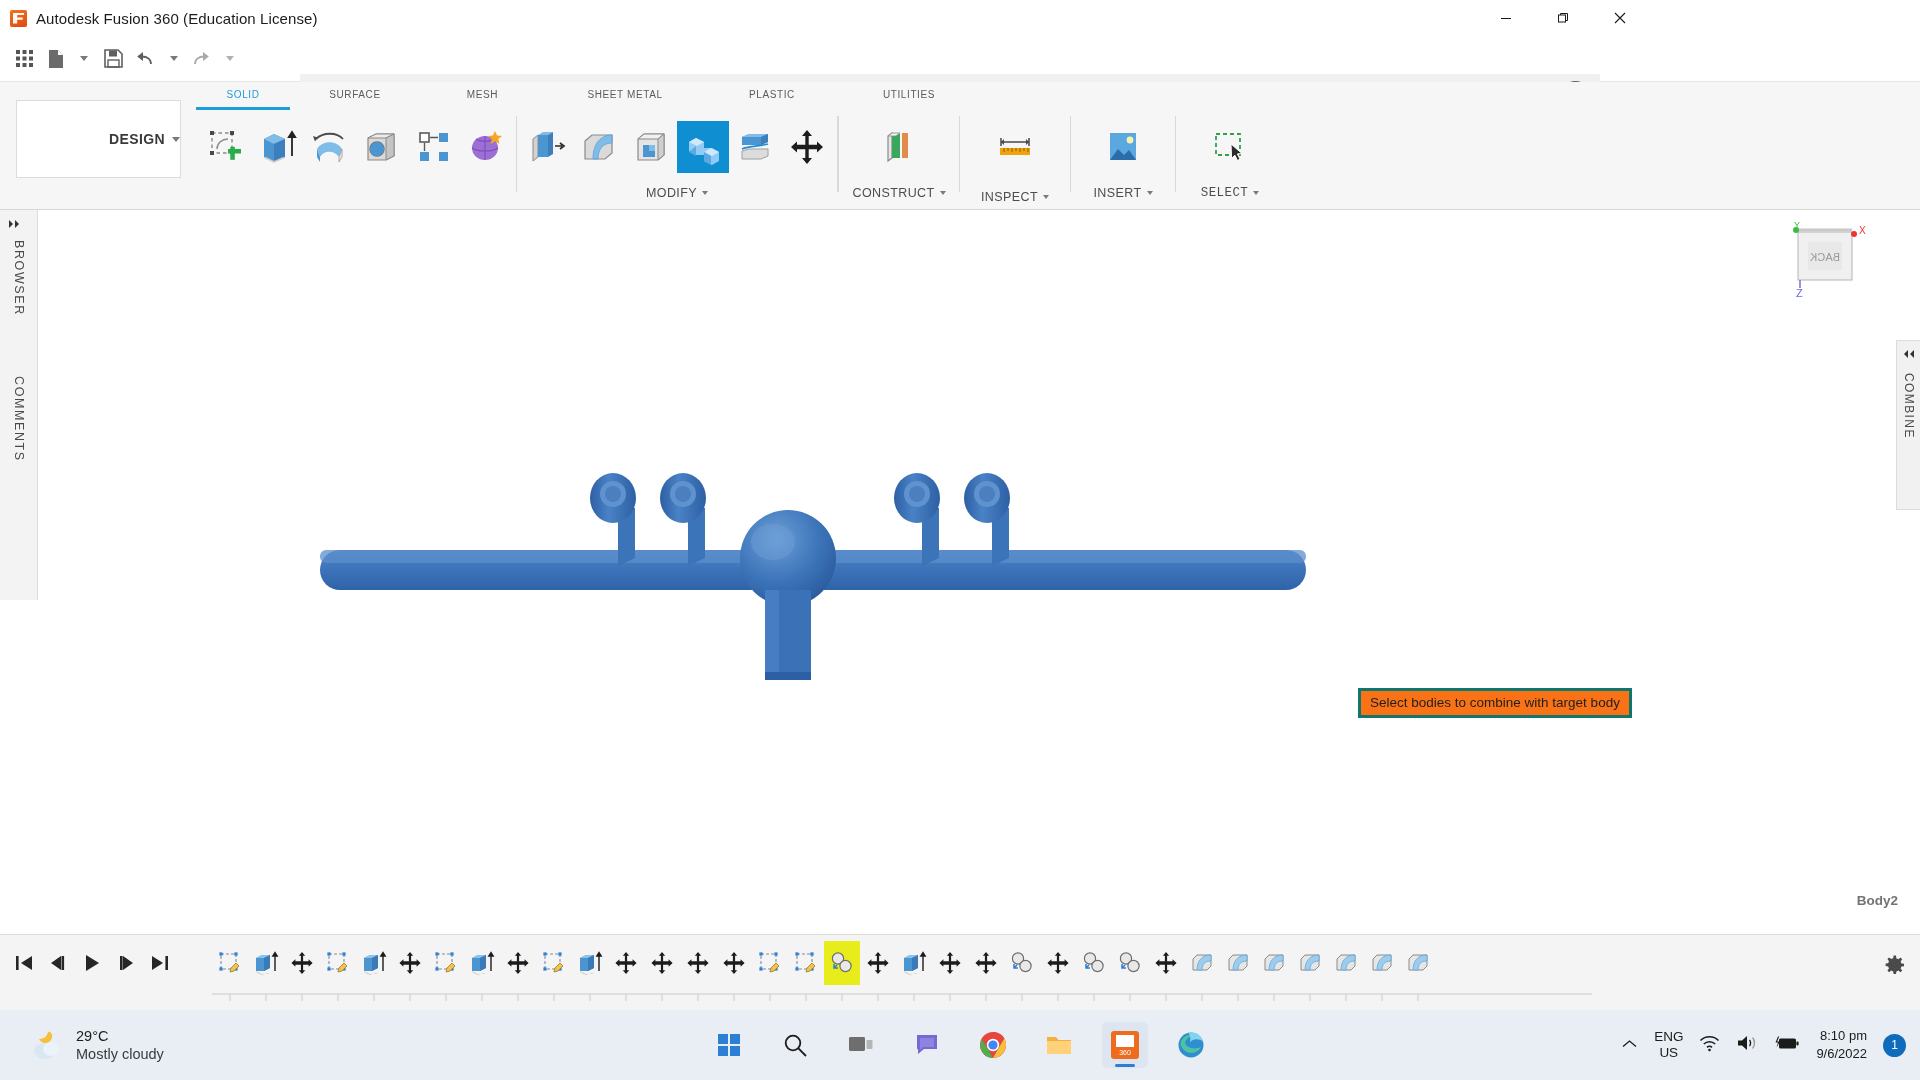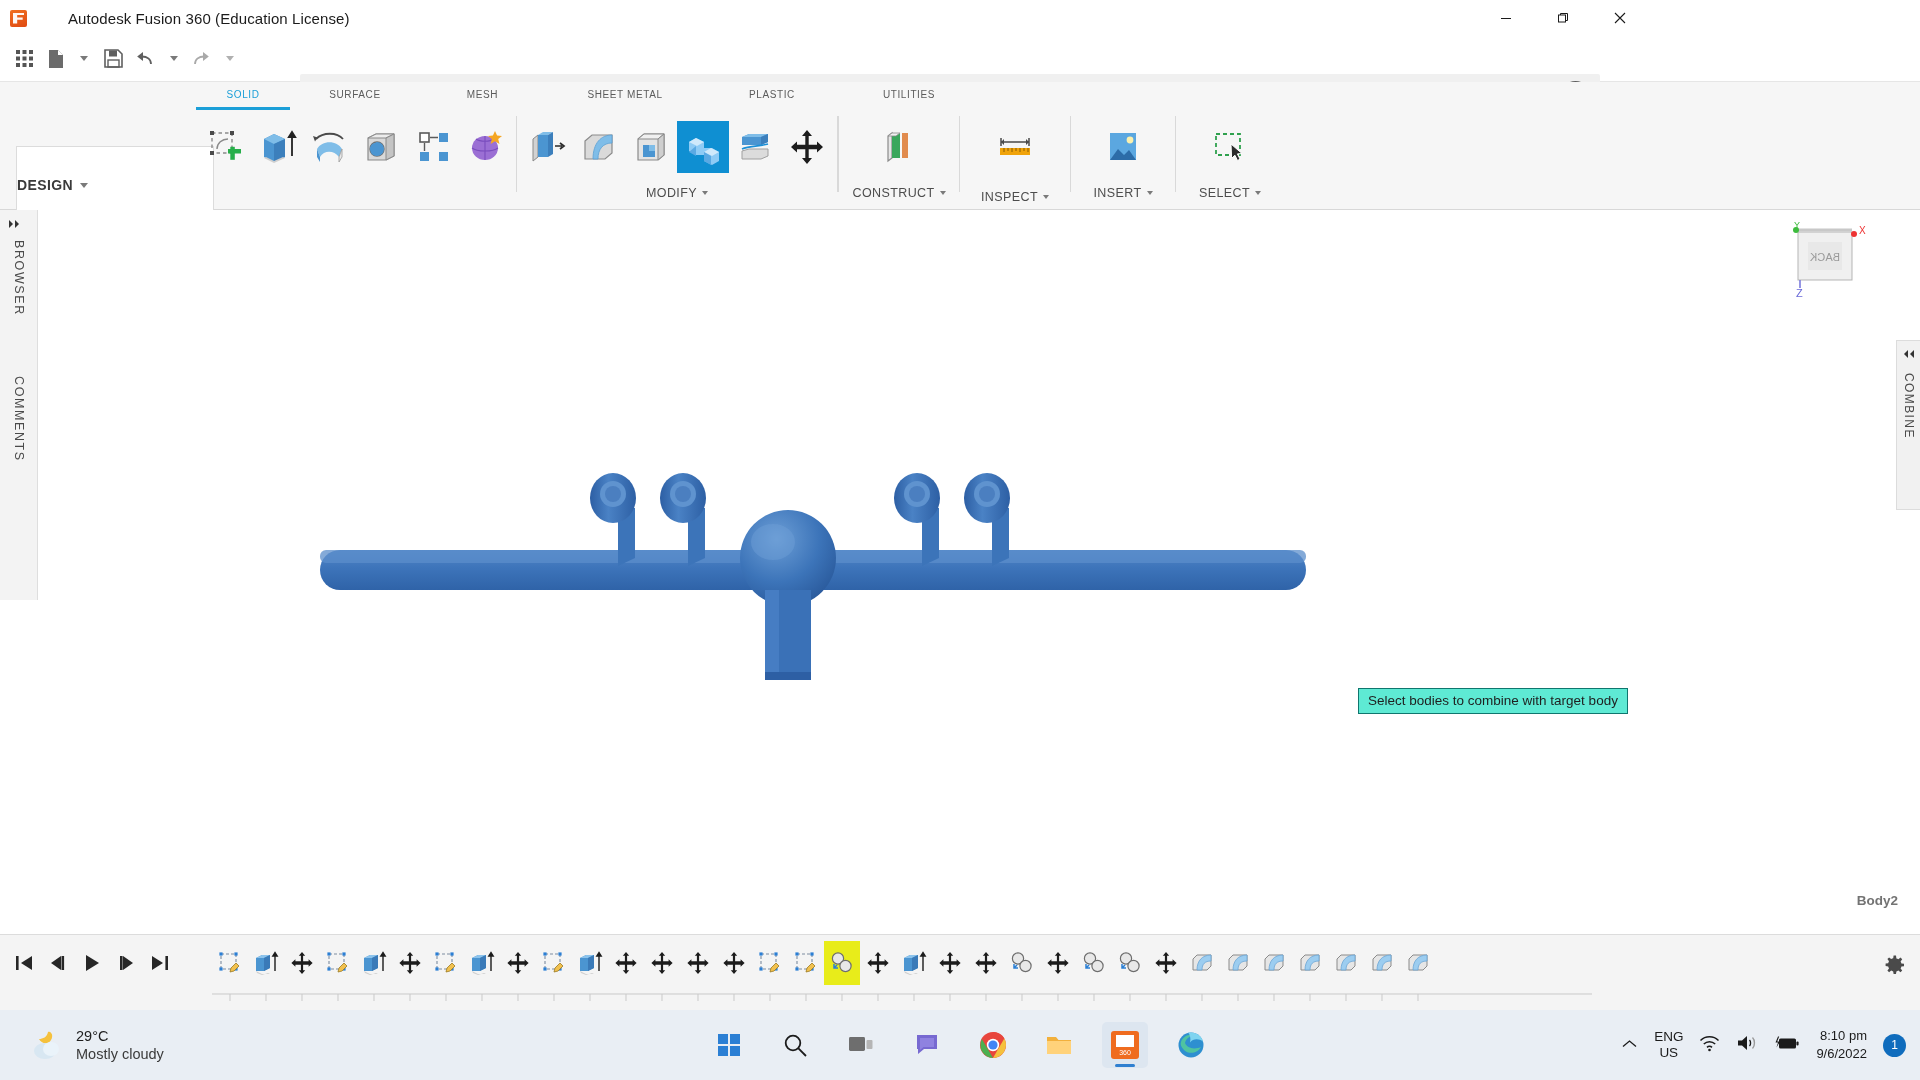--- a/index.html
+++ b/index.html
@@ -7,21 +7,21 @@
     width: 1920px; height: 1080px;
     overflow: hidden;
     font-family: "Liberation Sans", sans-serif;
     background: #ffffff;
   }
   #app { position: relative; width: 1920px; height: 1080px; }
 
   
   .titlebar {
     position: absolute; top: 0; left: 0; width: 1648px; height: 36px;
-    background: #ffffff; display: flex; align-items: center; gap: 32px;
+    background: #ffffff; display: flex; align-items: center;
   }
   .win-logo {
     width: 17px; height: 17px; margin-left: 10px; margin-right: 9px;
     background: linear-gradient(160deg,#f07020,#e04a12);
     border-radius: 2px; position: relative; flex: none;
   }
   .win-logo::after {
     content:""; position:absolute; left:3px; top:3px; width:11px; height:11px;
     background:#fff; clip-path: polygon(0 0,100% 0,100% 22%,38% 22%,38% 45%,88% 45%,88% 66%,38% 66%,38% 100%,0 100%);
     opacity:.95;
@@ -84,22 +84,22 @@
   }
   .ribtabs { position: absolute; left: 196px; top: 0; height: 28px; display: flex; }
   .ribtab {
     font-size: 10px; color: #5b5b5b; letter-spacing: .6px;
     padding: 7px 0 6px 0; margin-right: 0; text-align: center;
     border-bottom: 3px solid transparent;
   }
   .ribtab.active { color: #1b9fd8; border-bottom-color: #1b9fd8; font-weight: 400; }
 
   .design-box {
-    position: absolute; left: 16px; top: 18px; width: 198px; height: 78px;
-    background: #fff; border: 1px solid #dcdcdc; display: flex; align-items: center; justify-content: flex-start; margin-top: 46px;
+    position: absolute; left: 16px; top: 18px; width: 165px; height: 78px;
+    background: #fff; border: 1px solid #dcdcdc; display: flex; align-items: center; justify-content: flex-end;
   }
   .design-box .t { font-size: 14px; font-weight: bold; color: #3a3a3a; letter-spacing: .4px; }
 
   .panels { position: absolute; left: 196px; top: 32px; height: 96px; display: flex; }
   .panel { display: flex; flex-direction: column; align-items: center; position: relative; }
   .panel-icons { display: flex; align-items: center; height: 66px; padding: 0 4px; }
   .panel-label {
     height: 26px; line-height: 26px; font-size: 12.5px; color: #4d4d4d; letter-spacing: .4px;
     display: flex; align-items: center; justify-content: center; gap: 4px; width: 100%;
   }
@@ -123,21 +123,21 @@
   .vlabel.browser { left: 12px; top: 30px; }
   .vlabel.comments { left: 12px; top: 166px; }
 
   
   .canvas {
     position: absolute; left: 38px; top: 210px; width: 1882px; height: 704px;
     background: #ffffff;
   }
   .tooltip {
     position: absolute; left: 1320px; top: 478px;
-    background: #5eead4; border: 1px solid #0f766e;
+    background: #f97316; border: 3px solid #0f766e;
     font-size: 13.5px; color: #1f1f1f; padding: 4px 9px 5px 9px;
   }
   .viewcube { position: absolute; right: 48px; top: 10px; width: 90px; height: 80px; }
   .body-label {
     position: absolute; right: 22px; bottom: 6px;
     font-size: 13.5px; font-weight: bold; color: #737373; margin-left: 36px;
   }
 
   
   .rightdock {
@@ -527,21 +527,21 @@
           </div>
         </div>
         <div class="panel-label">
           <span>INSERT</span>
             <i class="caret sm"></i>
         </div>
       </div>
 
       <div class="panel-sep"></div>
 
-      <div class="panel" style="min-width:108px;">
+      <div class="panel" style="min-width:108px;font-family:Liberation Mono, monospace;">
         <div class="panel-icons">
           <div class="ricon">
             <svg width="40" height="40" viewBox="0 0 40 40">
               <rect x="6" y="7" width="24" height="21" fill="none" stroke="#2fa14e" stroke-width="1.8" stroke-dasharray="4 3"></rect>
               <path d="M21 17l11 9.5-4.6.4 2.7 5.3-2.6 1.3-2.6-5.3-3.3 3.2z" fill="#2b2b2b" stroke="#fff" stroke-width="1"></path>
             </svg>
           </div>
         </div>
         <div class="panel-label">
           <span>SELECT</span>

